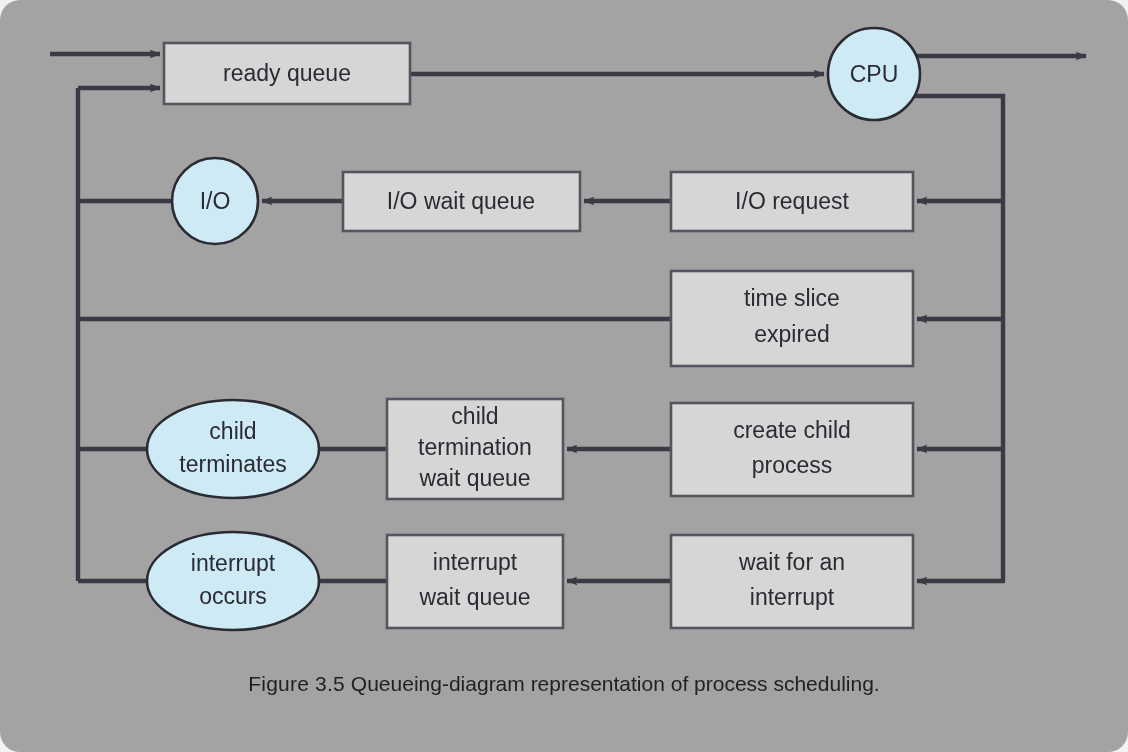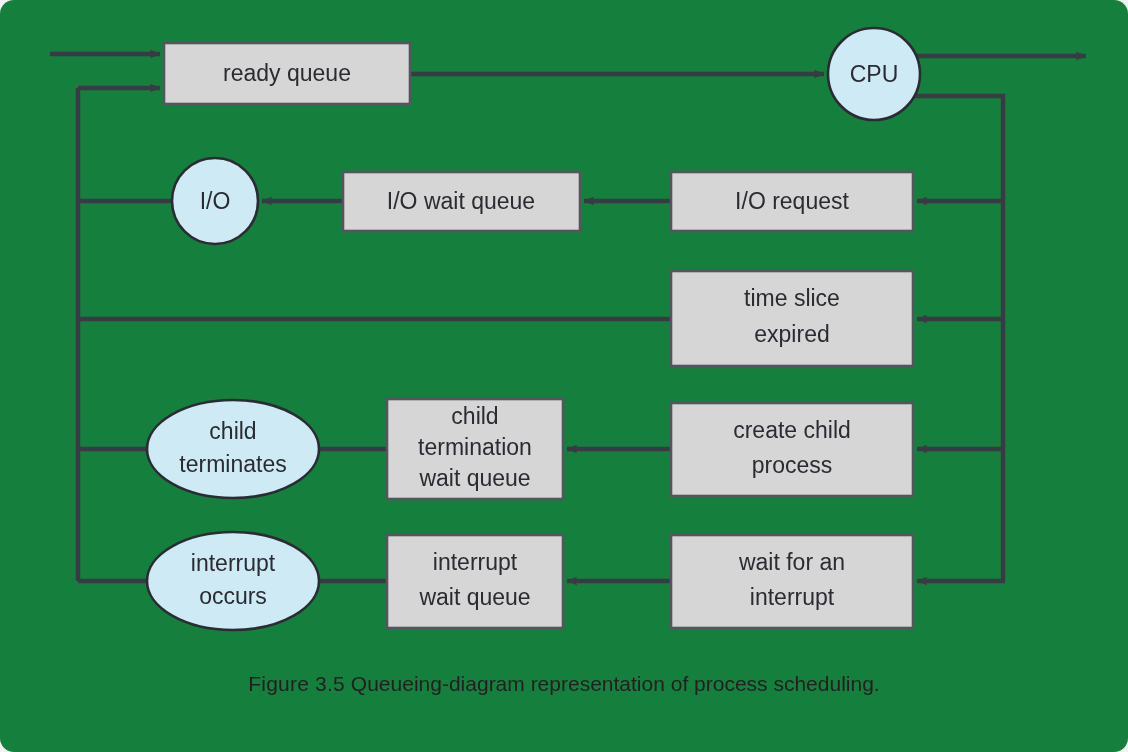--- a/index.html
+++ b/index.html
@@ -6,22 +6,22 @@
   html, body {
     margin: 0;
     padding: 0;
     background: #f2f2f2;
     font-family: "Liberation Sans", sans-serif;
   }
   #page {
     position: relative;
     width: 1128px;
     height: 752px;
-    background: #15803d;
-    border-radius: 14px;
+    background: #a3a3a3;
+    border-radius: 20px;
     overflow: hidden;
   }
   #figure-svg {
     position: absolute;
     left: 0;
     top: 0;
     width: 1128px;
     height: 752px;
     display: block;
   }

